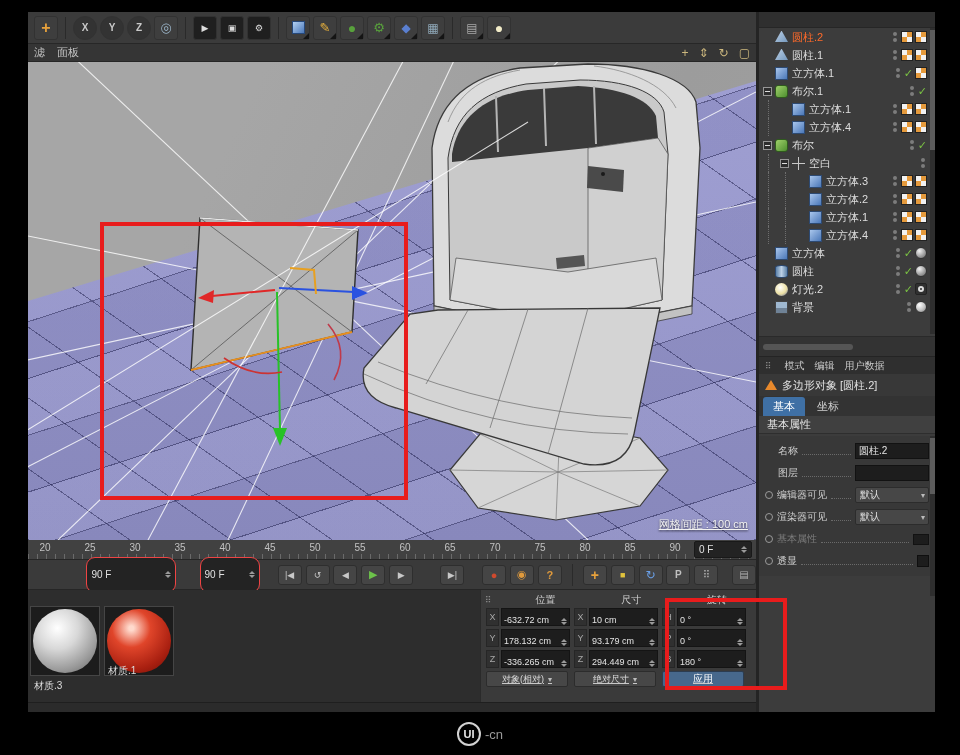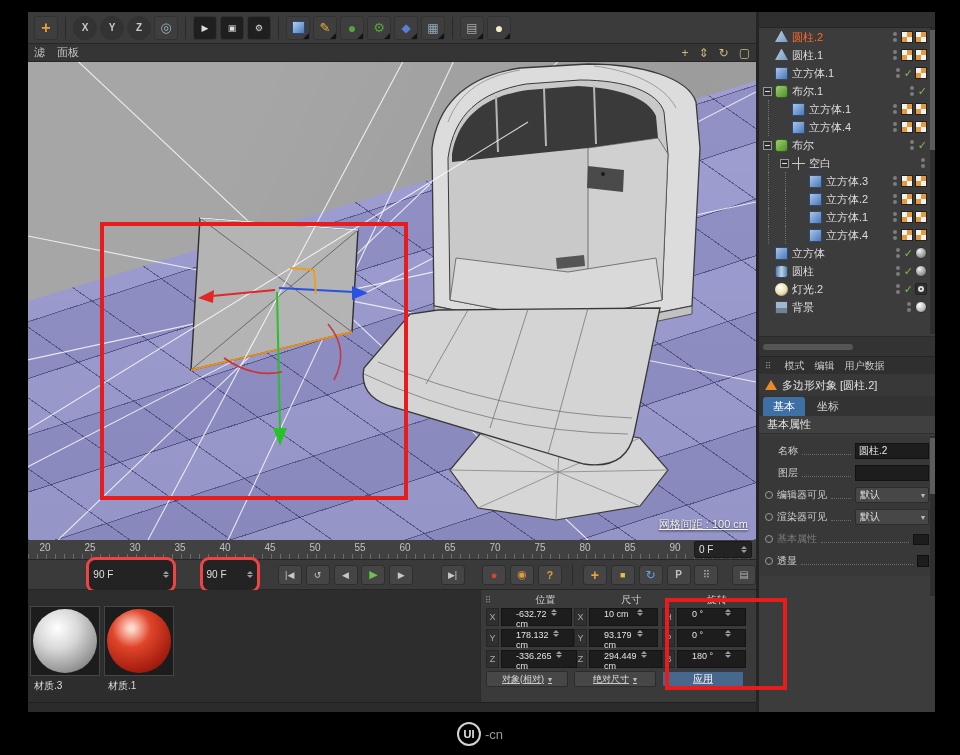--- a/index.html
+++ b/index.html
@@ -59,21 +59,21 @@
   .ruler{position:absolute;left:0;top:528px;width:728px;height:20px;background:#414141;border-bottom:1px solid #262626;
      background-image:repeating-linear-gradient(90deg,rgba(140,140,140,.55) 0 1px,transparent 1px 9px);
      background-size:100% 5px;background-position:0 100%;background-repeat:no-repeat;}
   .tick{position:absolute;top:2px;width:24px;text-align:center;font-size:10px;color:#c2c2c2;}
   .framebox{position:absolute;right:4px;top:1px;width:58px;height:17px;background:#232323;border:1px solid #191919;
             border-radius:2px;display:flex;align-items:center;padding:0 4px;color:#e0e0e0;font-size:10px;}
 
   
   .transport{position:absolute;left:0;top:548px;width:728px;height:30px;background:#3a3a3a;border-bottom:1px solid #262626;
              display:flex;align-items:center;}
-  .num-field{height:36px;background:#232323;border:3px solid #ef4444;border-radius:9px;display:flex;
+  .num-field{height:36px;background:#232323;border:1px solid #ef4444;border-radius:9px;display:flex;
              align-items:center;padding:0 4px;color:#e0e0e0;font-size:10px;position:relative;}
   .spin{margin-left:auto;display:flex;flex-direction:column;gap:1px;padding-left:4px;}
   .spin i{width:0;height:0;border:3px solid transparent;display:block;}
   .spin i.up{border-bottom-color:#9a9a9a;border-top-width:0;}
   .spin i.dn{border-top-color:#9a9a9a;border-bottom-width:0;}
   .pbtn{width:24px;height:20px;background:#454545;border:1px solid #2e2e2e;border-radius:3px;color:#c8c8c8;
         display:flex;align-items:center;justify-content:center;font-size:9px;flex:none;}
   .b-play{color:#6cc24a;font-size:11px;}
   .b-rec{color:#cf4a2e;font-size:11px;}
   .b-auto{color:#e09a3c;font-size:11px;}
@@ -99,21 +99,21 @@
   .coords{position:absolute;left:452px;top:0;width:276px;height:112px;background:#3a3a3a;border-left:1px solid #2a2a2a;padding:2px 4px 0 4px;}
   .chead{display:flex;height:15px;align-items:center;font-size:10px;color:#cfcfcf;}
   .grip{color:#8a8a8a;font-size:9px;margin-right:3px;}
   .chcol{width:88px;padding-left:16px;text-align:center;}
   .ccols{display:flex;}
   .ccol{width:88px;padding:1px 3px 0 1px;}
   .cfield{display:flex;align-items:center;height:18px;margin-bottom:3px;}
   .axchip{width:13px;height:18px;background:#303030;border:1px solid #262626;color:#a8a8a8;font-size:9px;
           display:flex;align-items:center;justify-content:center;margin-right:2px;flex:none;}
   .cinput{flex:1;height:18px;background:#1d1d1d;border:1px solid #141414;color:#e3e3e3;font-size:9px;
-          display:flex;align-items:flex-start;padding:0 14px;position:relative;}
+          display:flex;align-items:flex-end;padding:0 2px;position:relative;}
   .crow2{display:flex;margin-top:1px;text-decoration:underline;}
   .cdrop{height:16px;background:#474747;border:1px solid #2c2c2c;border-radius:2px;color:#ddd;font-size:9px;
          display:flex;align-items:center;justify-content:center;padding:0 5px;position:relative;}
   .cdrop::after{content:"▾";font-size:8px;margin-left:4px;color:#bbb;}
   .capply{height:16px;background:#47688c;border:1px solid #2c3c50;border-radius:2px;color:#fff;font-size:10px;
           display:flex;align-items:center;justify-content:center;}
 
   
   .om-top{position:absolute;left:0;top:0;width:176px;height:16px;background:#2f2f2f;border-bottom:1px solid #262626;}
   .om-rows{position:absolute;left:0;top:16px;width:176px;height:306px;background:#3c3c3c;}
@@ -435,21 +435,21 @@
 
       <div class="bottom">
         <div class="mats">
           <div class="mat" style="left:2px;top:16px">
             <div class="sph sph-white"></div>
           </div>
           <div class="mat" style="left:76px;top:16px">
             <div class="sph sph-red"></div>
           </div>
           <span class="mat-label" style="left:6px;top:89px">材质.3</span>
-          <span class="mat-label" style="left:80px;top:89px">材质.1</span>
+          <span class="mat-label" style="left:80px;top:74px">材质.1</span>
         </div>
 
         <div class="coords">
           <div class="chead">
             <span class="grip">⠿</span>
             <span class="chcol">位置</span>
             <span class="chcol">尺寸</span>
             <span class="chcol">旋转</span>
           </div>
           <div class="ccols">

